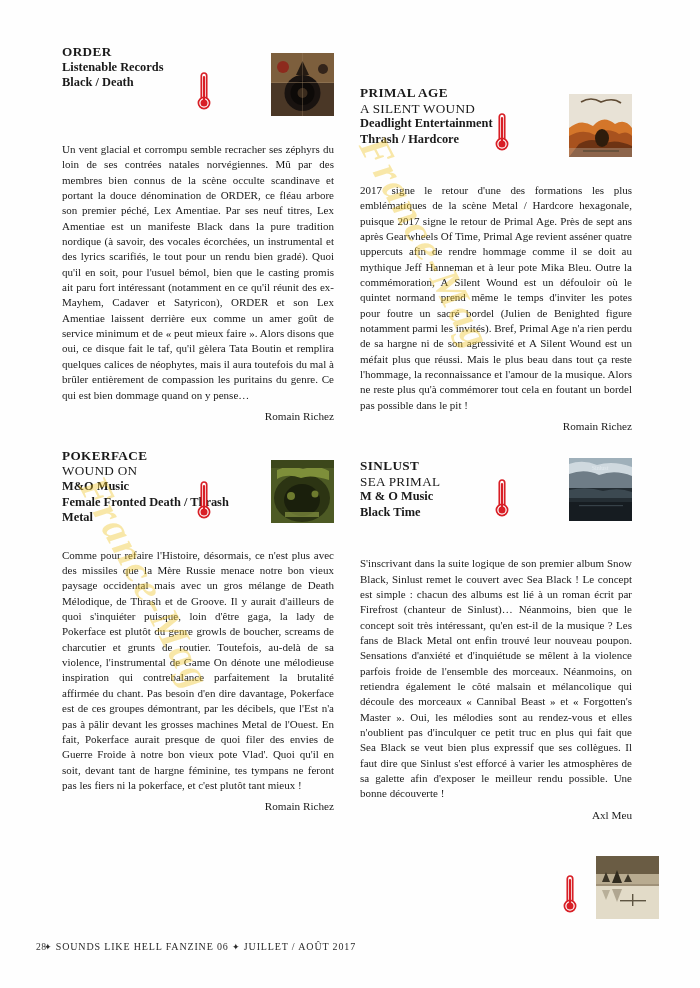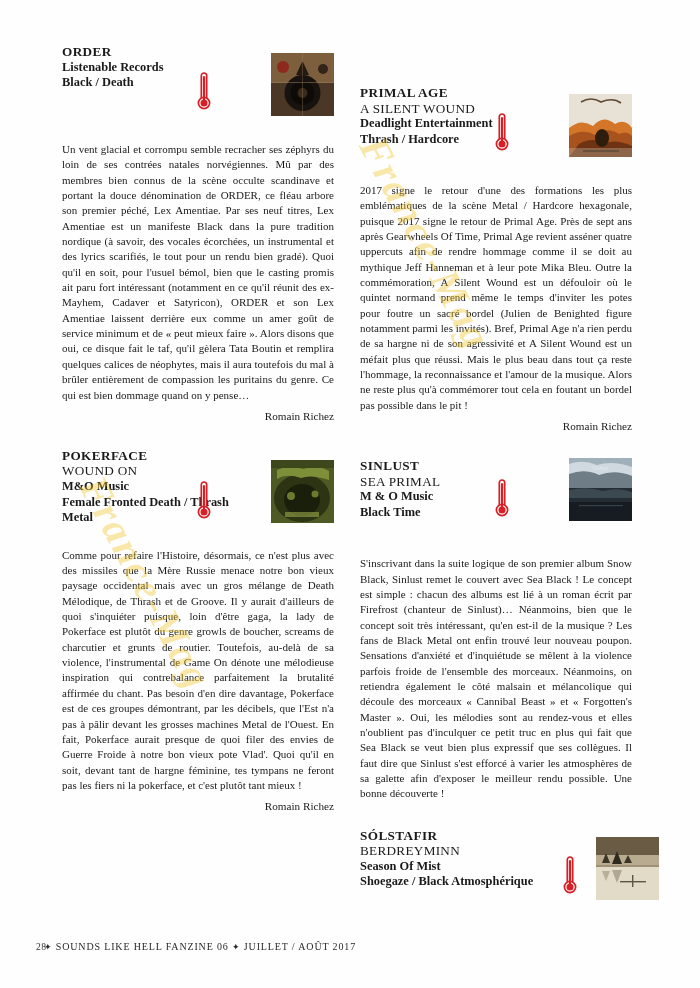--- a/index.html
+++ b/index.html
@@ -299,30 +299,25 @@
           <rect x="0" y="44" width="63" height="19" fill="#161c21"></rect>
           <rect x="10" y="47" width="44" height="1.2" fill="#4d5a63" opacity="0.6"></rect>
           <text x="31" y="12" font-size="6" fill="#e7eef2" text-anchor="middle" opacity="0.75" font-family="serif">Sinlust</text>
         </svg>
       </div>
     </div>
 
     <div class="gap-md"></div>
 
     <p class="body-copy">S'inscrivant dans la suite logique de son premier album Snow Black, Sinlust remet le couvert avec Sea Black ! Le concept est simple : chacun des albums est lié à un roman écrit par Firefrost (chanteur de Sinlust)… Néanmoins, bien que le concept soit très intéressant, qu'en est-il de la musique ? Les fans de Black Metal ont enfin trouvé leur nouveau poupon. Sensations d'anxiété et d'inquiétude se mêlent à la violence parfois froide de l'ensemble des morceaux. Néanmoins, on retiendra également le côté malsain et mélancolique qui découle des morceaux « Cannibal Beast » et « Forgotten's Master ». Oui, les mélodies sont au rendez-vous et elles n'oublient pas d'inculquer ce petit truc en plus qui fait que Sea Black se veut bien plus expressif que ses collègues. Il faut dire que Sinlust s'est efforcé à varier les atmosphères de sa galette afin d'exposer le meilleur rendu possible. Une bonne découverte !</p>
+    <p class="byline">Axl Meu</p>
 
     <div class="gap-lg"></div>
 
     <div class="rev-head">
-      <div class="rev-meta">
-        <p class="band-name">SÓLSTAFIR</p>
-        <p class="album-name">BERDREYMINN</p>
-        <p class="label-name">Season Of Mist</p>
-        <p class="genre-name">Shoegaze / Black Atmosphérique</p>
-      </div>
       <div class="thermo" style="left:203px; top:27px;">
         <svg viewBox="0 0 14 40" width="14" height="40" aria-hidden="true">
           <rect x="4.3" y="2" width="5.4" height="27" rx="2.7" fill="#ffffff" stroke="#d81f26" stroke-width="1.7"></rect>
           <circle cx="7" cy="32" r="5.6" fill="#ffffff" stroke="#d81f26" stroke-width="1.7"></circle>
           <rect x="5.9" y="5" width="2.2" height="26" rx="1.1" fill="#d81f26"></rect>
           <circle cx="7" cy="32" r="3.5" fill="#d81f26"></circle>
         </svg>
       </div>
       <div class="cover" style="left:236px; top:9px;">
         <svg class="art" viewBox="0 0 63 63" preserveAspectRatio="none" aria-hidden="true">

